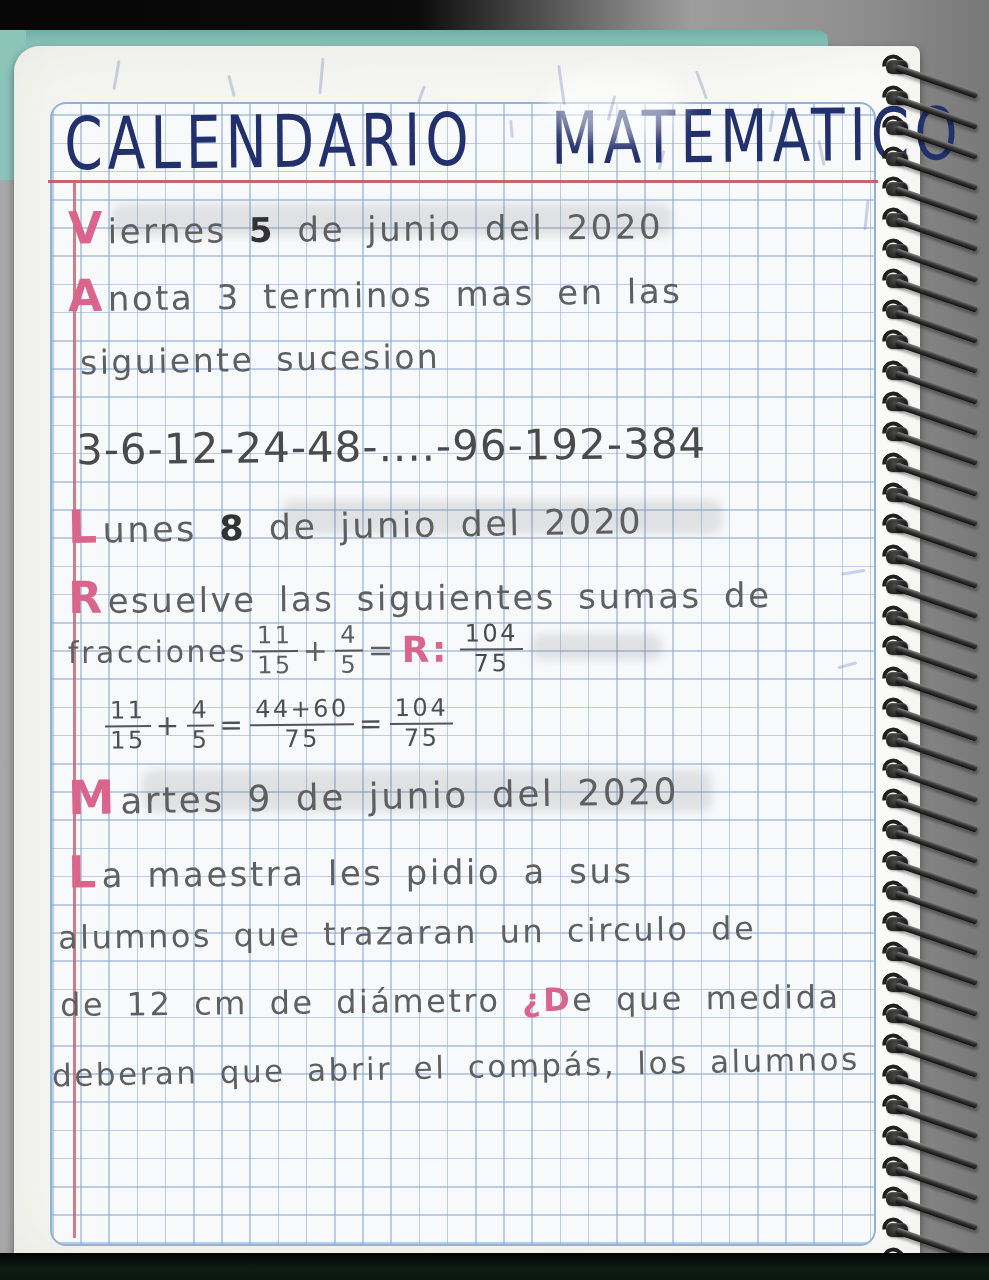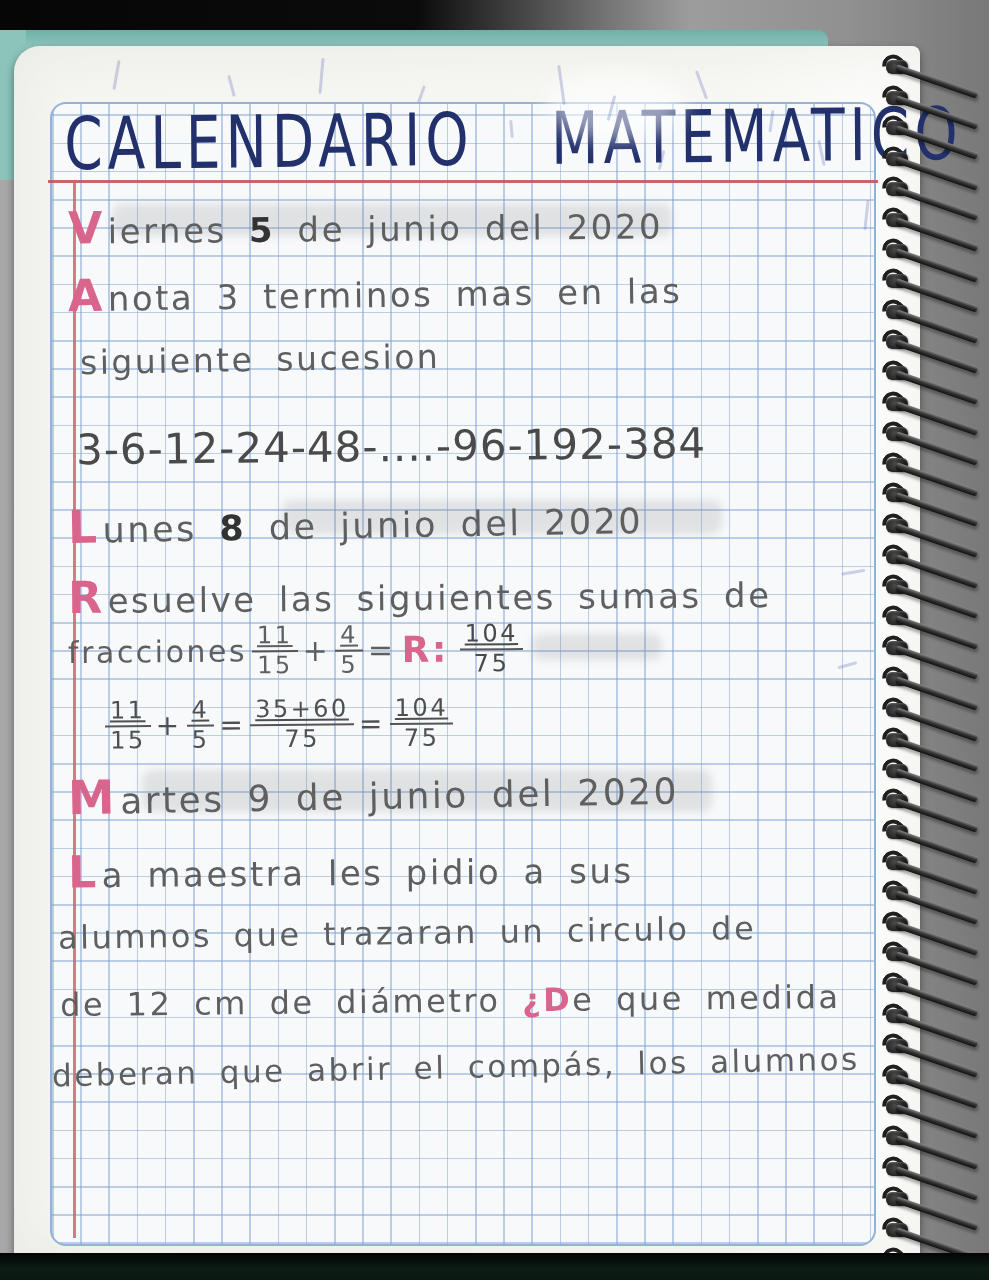--- a/index.html
+++ b/index.html
@@ -41,21 +41,21 @@
 
   
   .hand{position:absolute;z-index:3;color:#5f5f5f;white-space:nowrap;
         letter-spacing:2.5px;word-spacing:9px;}
   .ini{color:#d9648c;font-weight:bold;font-size:1.3em;margin-right:3px;}
   .dayb{color:#333;font-weight:bold;}
   .pinkmark{color:#d9648c;font-weight:bold;}
 
   .frac{display:inline-flex;flex-direction:column;align-items:center;vertical-align:middle;
         margin:0 5px;font-size:24px;line-height:1.15;}
-  .frac .num{border-bottom:2.5px solid #555;padding:0 5px;text-decoration:underline;}
+  .frac .num{border-bottom:2.5px solid #555;padding:0 5px;}
   .fracline{display:flex;align-items:center;}
   .fracline .rl{font-size:36px;margin:0 6px;}
 
   
   .smear{position:absolute;background:rgba(100,100,100,.16);filter:blur(5px);
          border-radius:10px;z-index:1;}
   .fleck{position:absolute;background:rgba(75,95,175,.26);z-index:4;border-radius:2px;}
   .glare{position:absolute;left:545px;top:70px;width:140px;height:70px;z-index:4;
          background:rgba(255,255,255,.55);filter:blur(10px);border-radius:50%;}
 
@@ -138,21 +138,21 @@
           <span class="num">11</span>
           <span class="den">15</span>
         </span>
       <span>+</span>
       <span class="frac">
           <span class="num">4</span>
           <span class="den">5</span>
         </span>
       <span>=</span>
       <span class="frac">
-          <span class="num">35+60</span>
+          <span class="num">44+60</span>
           <span class="den">75</span>
         </span>
       <span>=</span>
       <span class="frac">
           <span class="num">104</span>
           <span class="den">75</span>
         </span>
     </div>
 
     <div class="hand" style="left:16px;top:662px;font-size:36px;transform:rotate(-1deg);">

